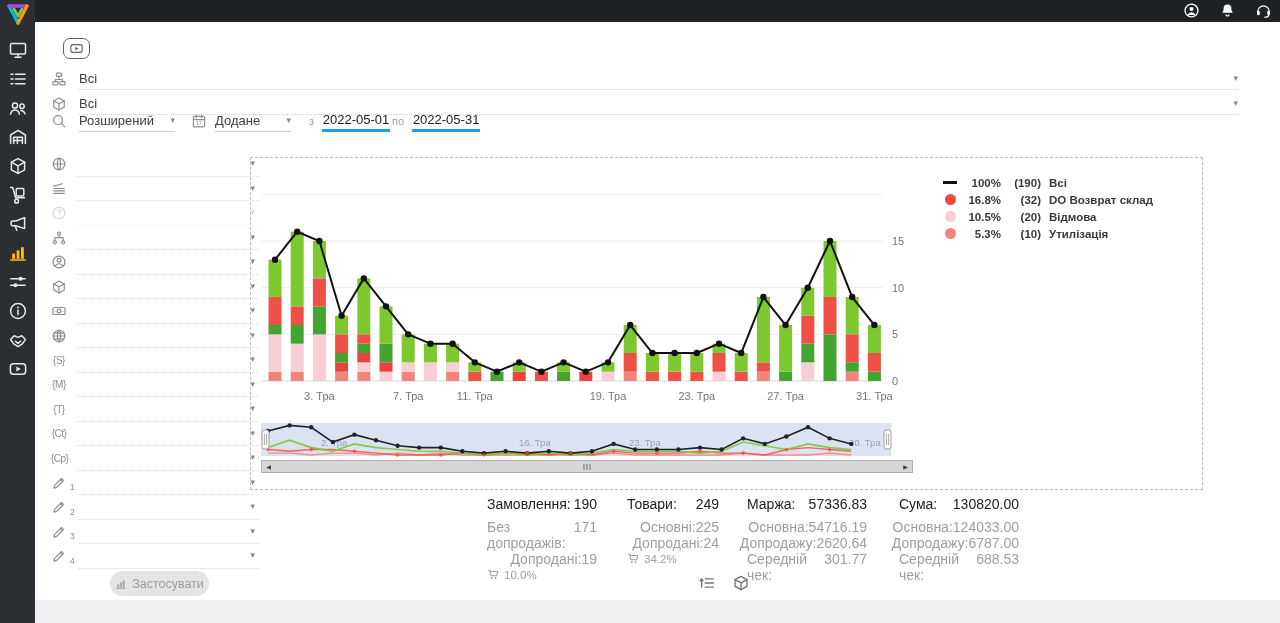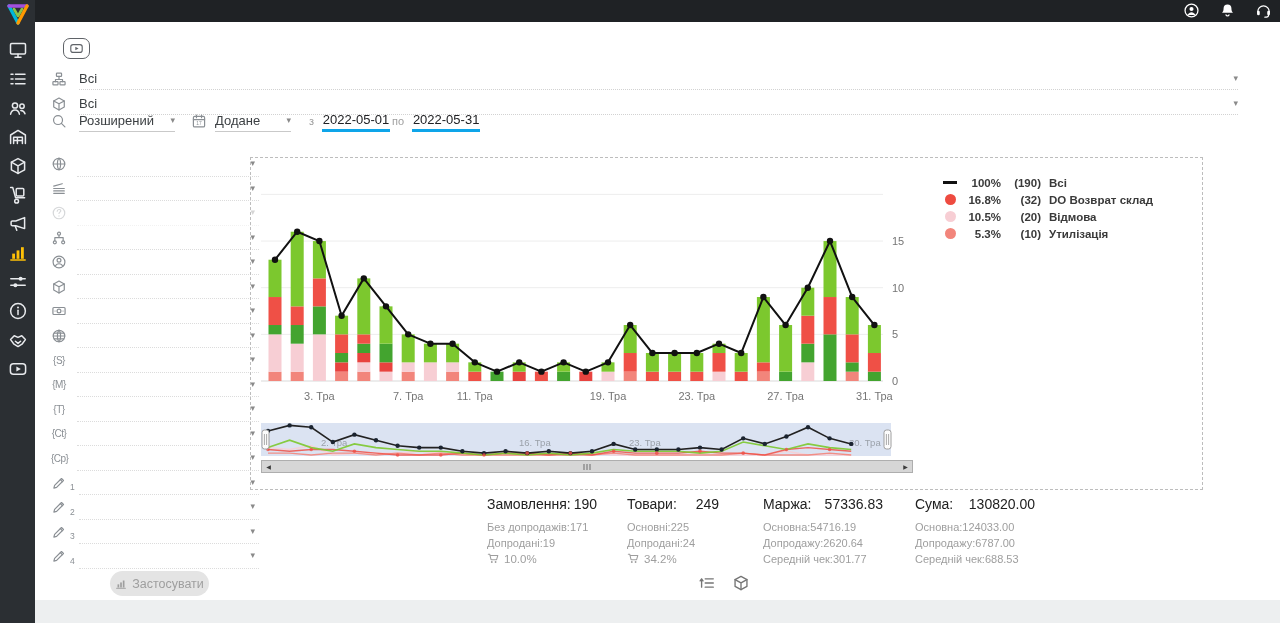--- a/index.html
+++ b/index.html
@@ -50,21 +50,21 @@
   .lg-row{display:flex;align-items:center;height:17px;font-size:11.5px;font-weight:700;color:#3a3a3a;cursor:pointer}
   .lg-mark{width:14px;display:flex;justify-content:center;flex:none}
   .lg-dot{width:11px;height:11px;border-radius:50%}
   .lg-dash{width:14px;height:2.5px;background:#111}
   .lg-pct{width:44px;text-align:right}
   .lg-count{width:40px;text-align:right}
   .lg-label{margin-left:8px;white-space:nowrap}
   .stats{position:absolute;left:452px;top:474px;display:flex}
   .st-col{display:flex;flex-direction:column}
   .st-title{display:flex;justify-content:space-between;font-size:14px;color:#212121;margin-bottom:7px}
-  .st-row{display:flex;justify-content:flex-start;font-size:11px;color:#9e9e9e;line-height:16px}
+  .st-row{display:flex;justify-content:flex-end;font-size:14px;color:#9e9e9e;line-height:16px}
   .st-cart{display:flex;align-items:center;gap:4px;font-size:11.5px;color:#9e9e9e;margin-top:1px}
   .st-cart .ico{width:13px;height:13px;stroke-width:1.6}
   .footer-icons{position:absolute;left:663px;top:552px;display:flex;gap:16px;color:#757575}
   .footer-icons .ico{width:18px;height:18px;cursor:pointer}
   .bottom-strip{position:absolute;left:0;top:578px;width:1245px;height:23px;background:#edeff0}
 </style>
 </head>
 <body>
 
 <div class="topbar">
@@ -686,21 +686,21 @@
           <span style="color:#9e9e9e">
             <svg class="ico" viewBox="0 0 20 20">
               <path d="M2 3.4h2.2l2 8.4h8.6l1.8-6.4H5.2"></path>
               <circle cx="7.4" cy="15.4" r="1.4" class="f"></circle>
               <circle cx="13.2" cy="15.4" r="1.4" class="f"></circle>
             </svg>
           </span>
           <span>10.0%</span>
         </div>
   </div>
-      <div class="st-col" style="width:92px;margin-right:44px">
+      <div class="st-col" style="width:92px;margin-right:28px">
     <div class="st-title">
           <span>Товари:</span>
           <span>249</span>
         </div>
     <div class="st-row">
           <span>Основні:</span>
           <span>225</span>
         </div>
         <div class="st-row">
           <span>Допродані:</span>

